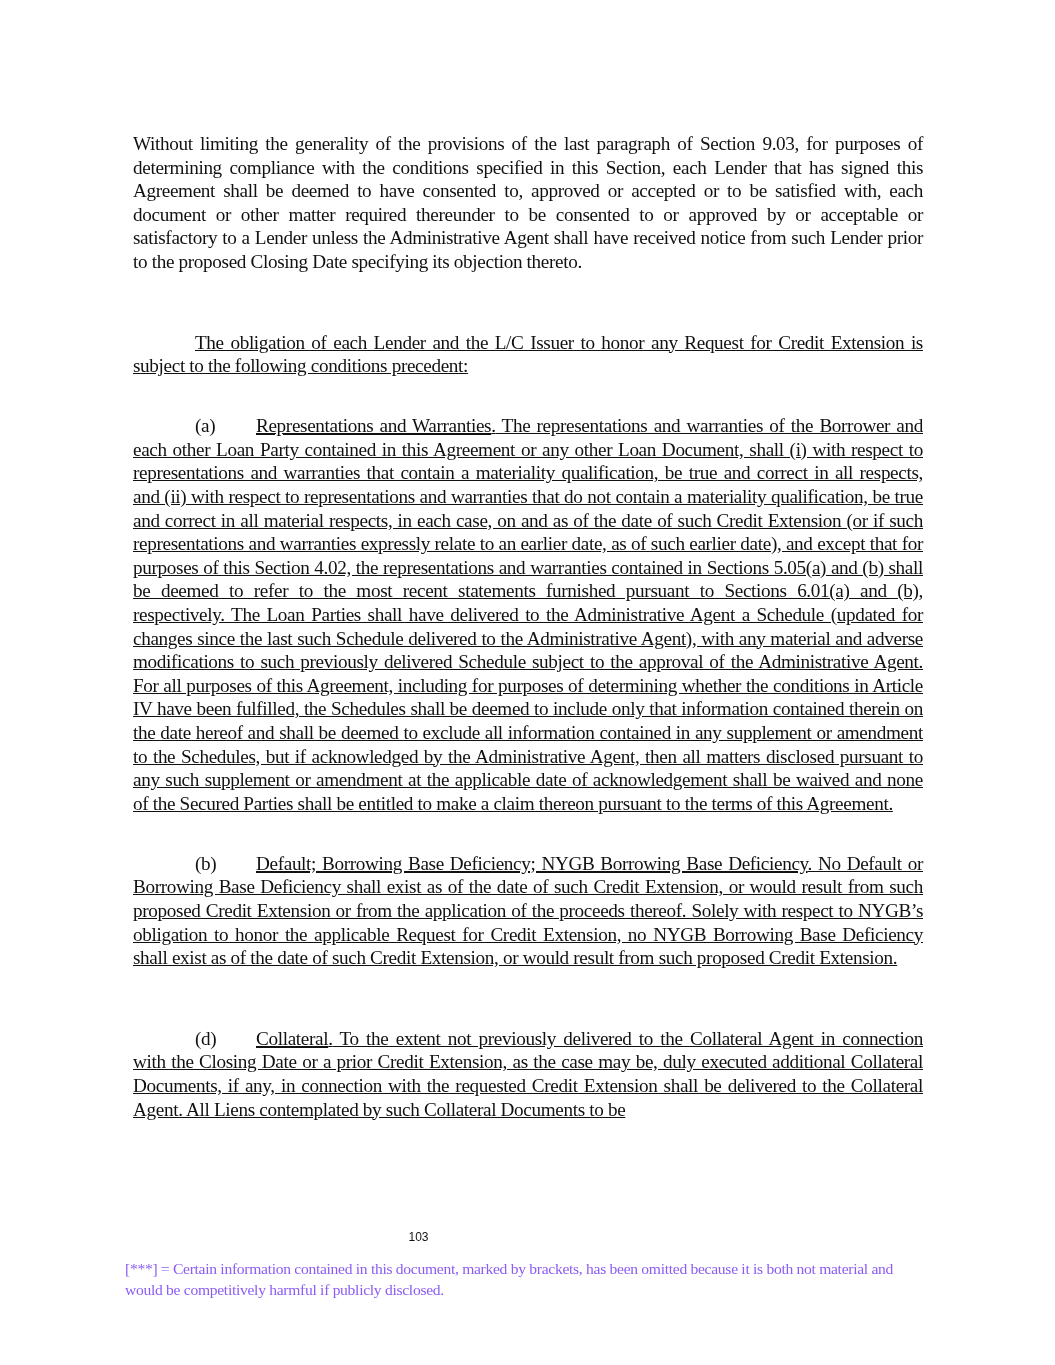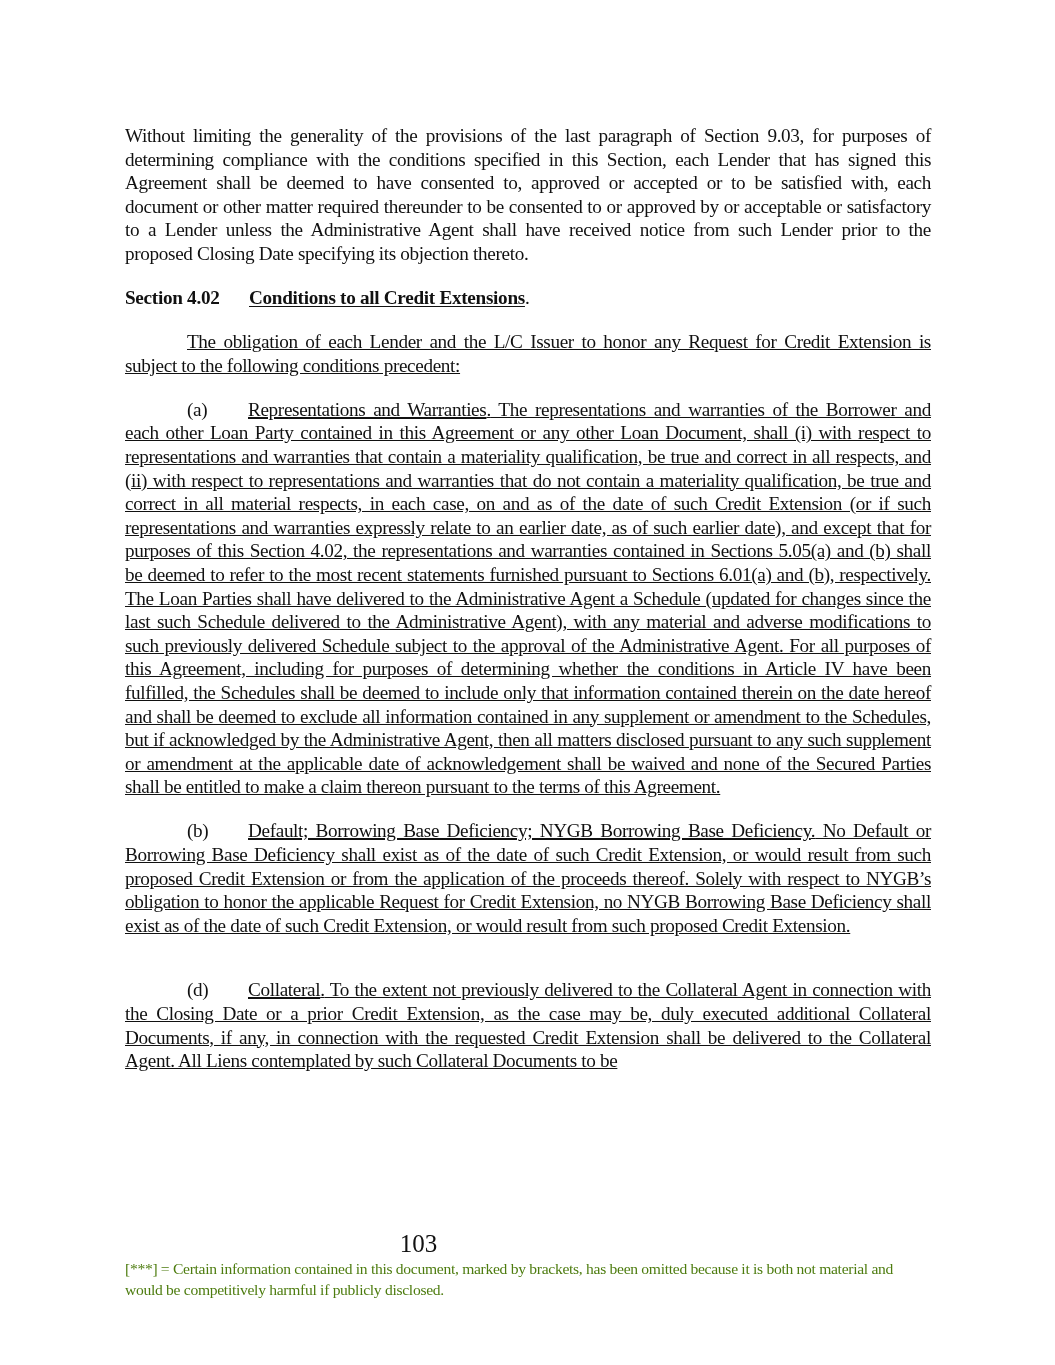--- a/index.html
+++ b/index.html
@@ -3,44 +3,43 @@
 <meta charset="utf-8">
 <style>
   html, body { margin: 0; padding: 0; background: #ffffff; }
   body { width: 1055px; height: 1365px; position: relative; overflow: hidden; }
   .page {
     position: absolute; left: 125px; top: 124px; width: 806px;
     font-family: "Liberation Serif", "DejaVu Serif", serif;
     font-size: 19.2px; line-height: 23.6px; color: #111111;
     letter-spacing: -0.35px;
   }
-  p { margin: 0; text-align: justify; }
+  p { margin: 8px; text-align: justify; }
   .gap { height: 20.5px; }
   .indent { text-indent: 62px; text-decoration: underline; }
   .sec-head { font-weight: bold; letter-spacing: -0.3px; }
   .sec-num { display: inline-block; width: 124px; }
   .u { text-decoration: underline; text-underline-offset: 2px; }
   .enum { display: inline-block; width: 61px; text-indent: 0; }
   .page-number {
     position: absolute; top: 1230px; left: 0; width: 837px; text-align: center;
-    font-family: Liberation Serif, serif; font-size: 25px; color: #111111;
+    font-family: Liberation Sans, sans-serif; font-size: 12px; color: #111111;
   }
   .footnote {
     position: absolute; left: 125px; top: 1259px; width: 806px;
     font-family: "Liberation Serif", "DejaVu Serif", serif;
-    font-size: 15.6px; line-height: 20.5px; color: #4d7c0f; letter-spacing: -0.3px;
+    font-size: 15.6px; line-height: 20.5px; color: #8b5cf6; letter-spacing: -0.3px;
   }
 </style>
 </head>
 <body>
 
 <div class="page">
   <p>Without limiting the generality of the provisions of the last paragraph of Section 9.03, for purposes of determining compliance with the conditions specified in this Section, each Lender that has signed this Agreement shall be deemed to have consented to, approved or accepted or to be satisfied with, each document or other matter required thereunder to be consented to or approved by or acceptable or satisfactory to a Lender unless the Administrative Agent shall have received notice from such Lender prior to the proposed Closing Date specifying its objection thereto.</p>
   <div class="gap"></div>
-  <p class="sec-head"><span class="sec-num">Section 4.02</span><span class="u">Conditions to all Credit Extensions</span><span style="font-weight:normal">.</span></p>
   <div class="gap"></div>
   <p class="indent">The obligation of each Lender and the L/C Issuer to honor any Request for Credit Extension is subject to the following conditions precedent:</p>
   <div class="gap"></div>
 
   <p class="indent"><span class="enum">(a)</span><span class="u">Representations and Warranties</span><span>.</span><span> The representations and warranties of the Borrower and each other Loan Party contained in this Agreement or any other Loan Document, shall (i) with respect to representations and warranties that contain a materiality qualification, be true and correct in all respects, and (ii) with respect to representations and warranties that do not contain a materiality qualification, be true and correct in all material respects, in each case, on and as of the date of such Credit Extension (or if such representations and warranties expressly relate to an earlier date, as of such earlier date), and except that for purposes of this Section 4.02, the representations and warranties contained in Sections 5.05(a) and (b) shall be deemed to refer to the most recent statements furnished pursuant to Sections 6.01(a) and (b), respectively.  The Loan Parties shall have delivered to the Administrative Agent a Schedule (updated for changes since the last such Schedule delivered to the Administrative Agent), with any material and adverse modifications to such previously delivered Schedule subject to the approval of the Administrative Agent.  For all purposes of this Agreement, including for purposes of determining whether the conditions in Article IV have been fulfilled, the Schedules shall be deemed to include only that information contained therein on the date hereof and shall be deemed to exclude all information contained in any supplement or amendment to the Schedules, but if acknowledged by the Administrative Agent, then all matters disclosed pursuant to any such supplement or amendment at the applicable date of acknowledgement shall be waived and none of the Secured Parties shall be entitled to make a claim thereon pursuant to the terms of this Agreement.</span></p>
   <div class="gap"></div>
 
   <p class="indent"><span class="enum">(b)</span><span class="u">Default; Borrowing Base Deficiency; NYGB Borrowing Base Deficiency</span><span>.</span><span>  No Default or Borrowing Base Deficiency shall exist as of the date of such Credit Extension, or would result from such proposed Credit Extension or from the application of the proceeds thereof. Solely with respect to NYGB’s obligation to honor the applicable Request for Credit Extension, no NYGB Borrowing Base Deficiency shall exist as of the date of such Credit Extension, or would result from such proposed Credit Extension.</span></p>
   <div class="gap"></div>
 

